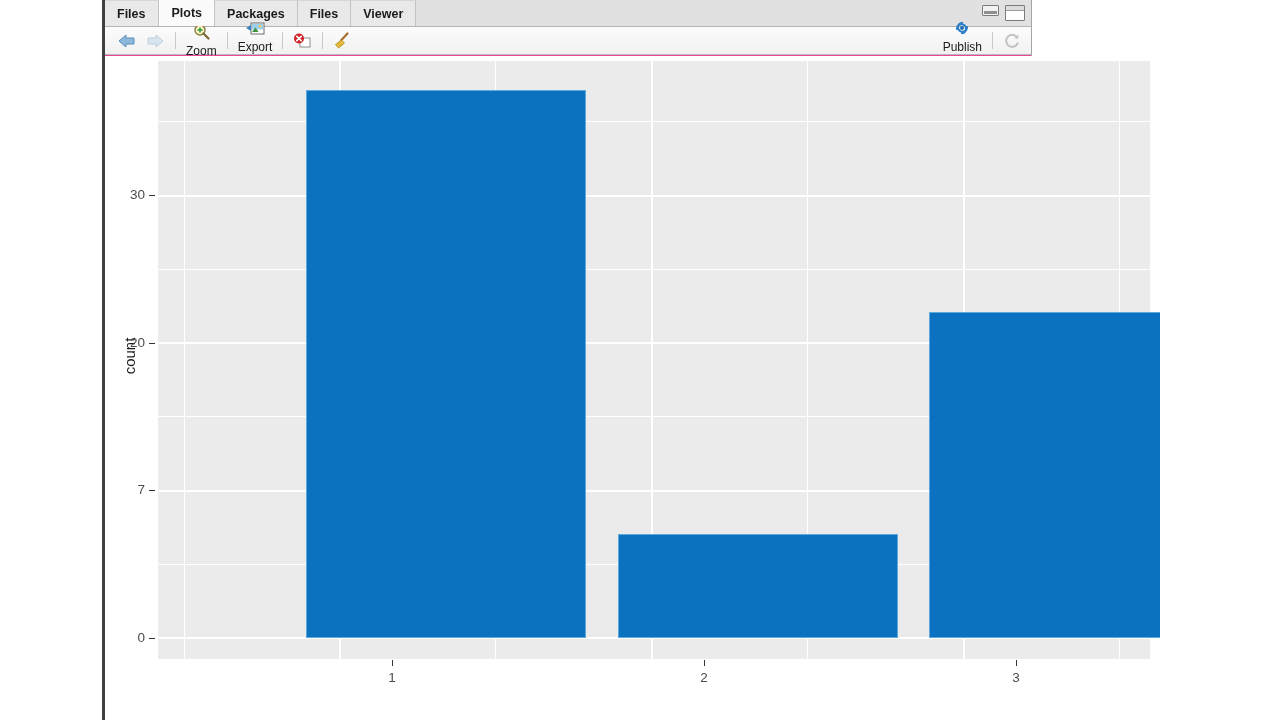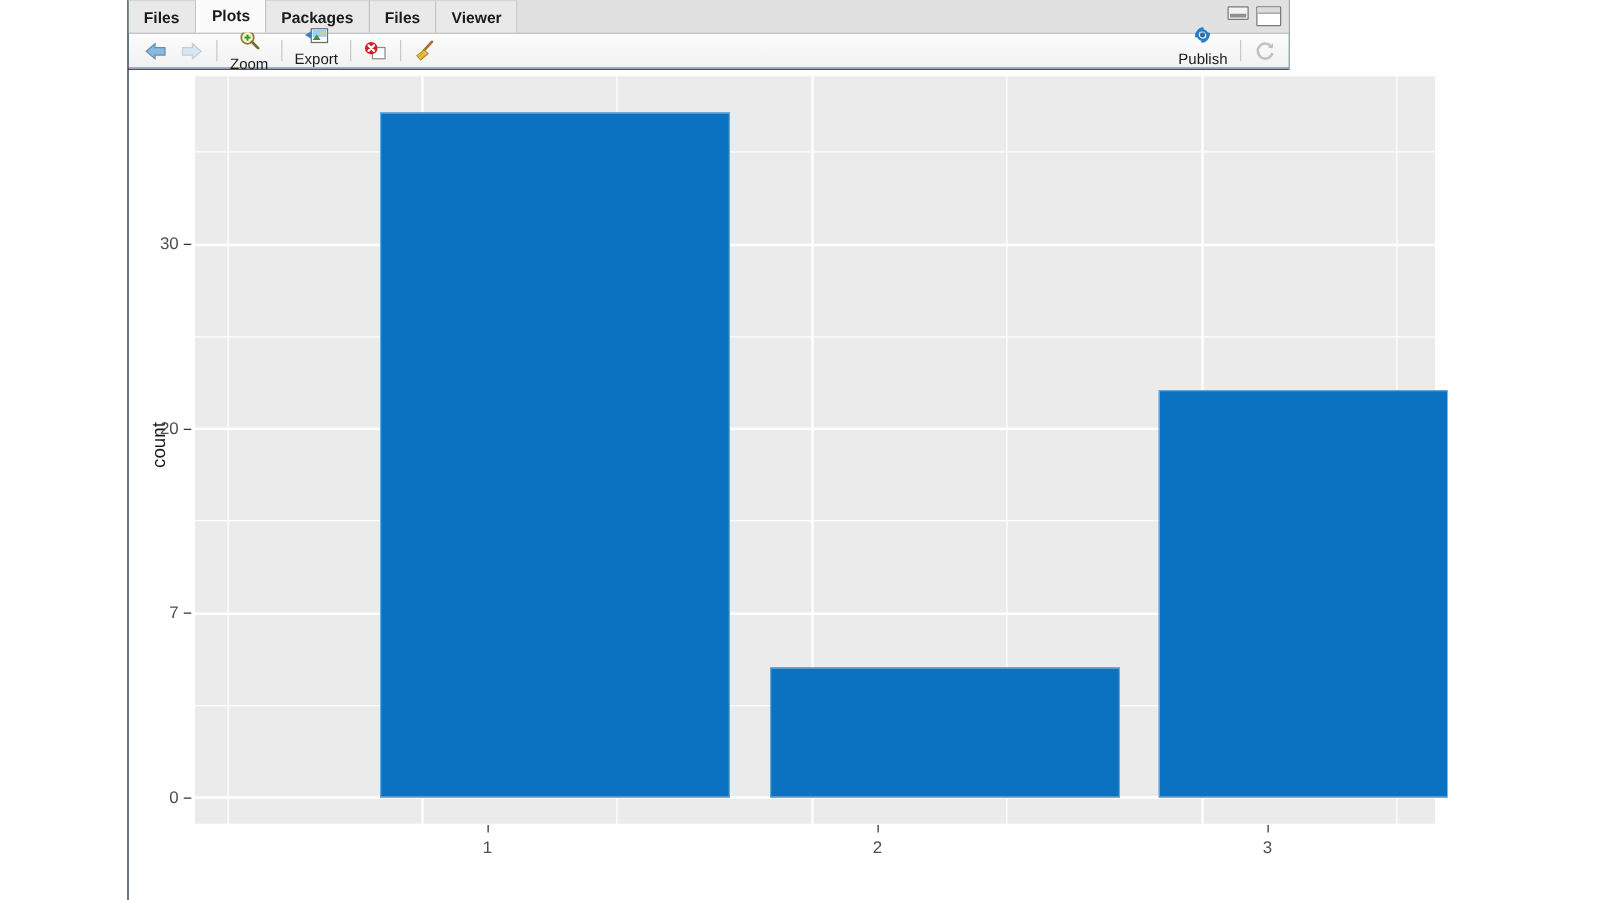--- a/index.html
+++ b/index.html
@@ -12,22 +12,22 @@
     overflow: hidden;
   }
 
   
   #rstudio-pane {
     position: absolute;
     left: 102px;
     top: 0;
     width: 930px;
     height: 720px;
-    background: #0369a1;
-    border-left: 1px solid #404040;
+    background: #ec4899;
+    border-left: 3px solid #404040;
     border-right: 1px solid #a5a5a5;
   }
 
   
   #tab-bar {
     position: relative;
     height: 27px;
     background: #e1e1e1;
     border-bottom: 1px solid #b4b4b4;
     display: flex;

